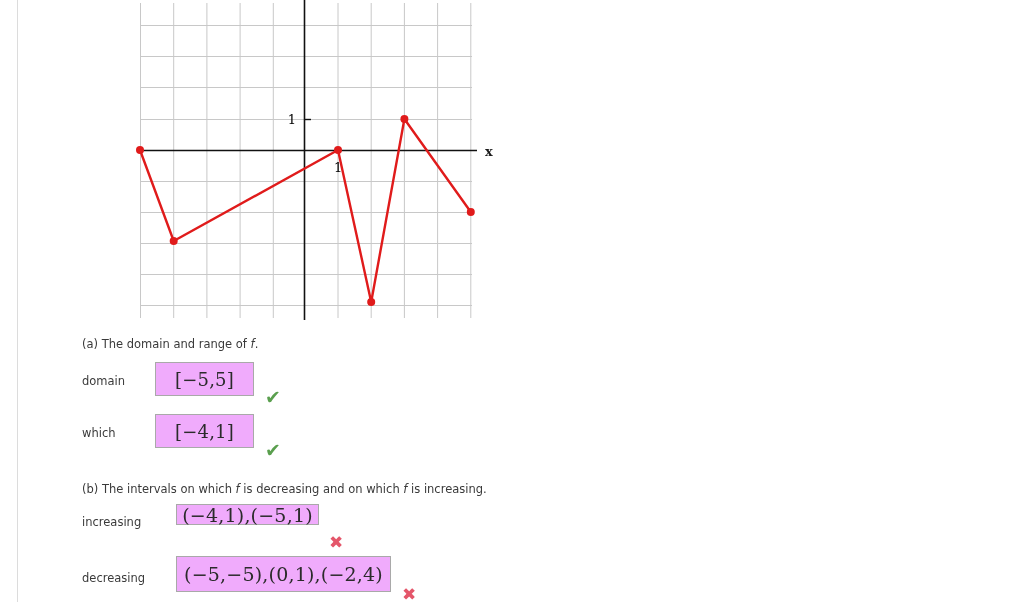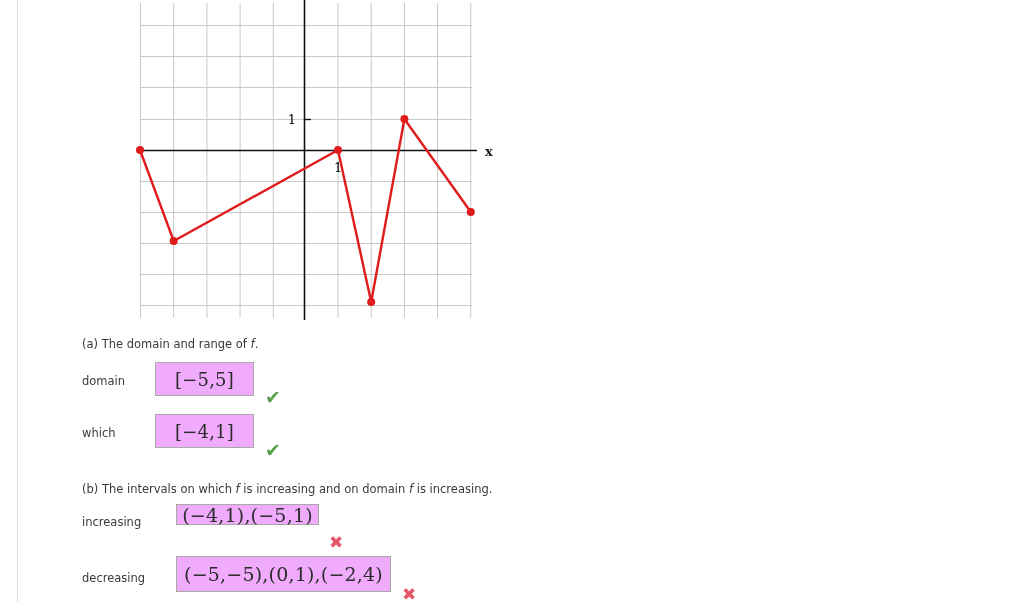--- a/index.html
+++ b/index.html
@@ -150,21 +150,21 @@
 
   <div class="field-label" style="left:82px; top:374px;">domain</div>
   <div class="answer-box" style="left:155px; top:362px; width:99px; height:34px; font-size:18px;">[−5,5]</div>
   <div class="mark mark-correct" style="left:265px; top:388px;">✔</div>
 
   <div class="field-label" style="left:82px; top:426px;">which</div>
   <div class="answer-box" style="left:155px; top:414px; width:99px; height:34px; font-size:18px;">[−4,1]</div>
   <div class="mark mark-correct" style="left:265px; top:441px;">✔</div>
 
   <div class="q-text" style="left:82px; top:482px;">
-    <span>(b) The intervals on which </span><span class="italic">f</span><span> is increasing and on domain </span><span class="italic">f</span><span> is increasing.</span>
+    <span>(b) The intervals on which </span><span class="italic">f</span><span> is decreasing and on which </span><span class="italic">f</span><span> is increasing.</span>
   </div>
 
   <div class="field-label" style="left:82px; top:515px;">increasing</div>
   <div class="answer-box" style="left:176px; top:504px; width:143px; height:21px; font-size:19px;">(−4,1),(−5,1)</div>
   <div class="mark mark-wrong" style="left:329px; top:534px;">✖</div>
 
   <div class="field-label" style="left:82px; top:571px;">decreasing</div>
   <div class="answer-box" style="left:176px; top:556px; width:215px; height:36px; font-size:19px;text-align:right;">(−5,−5),(0,1),(−2,4)</div>
   <div class="mark mark-wrong" style="left:402px; top:586px;">✖</div>
 

